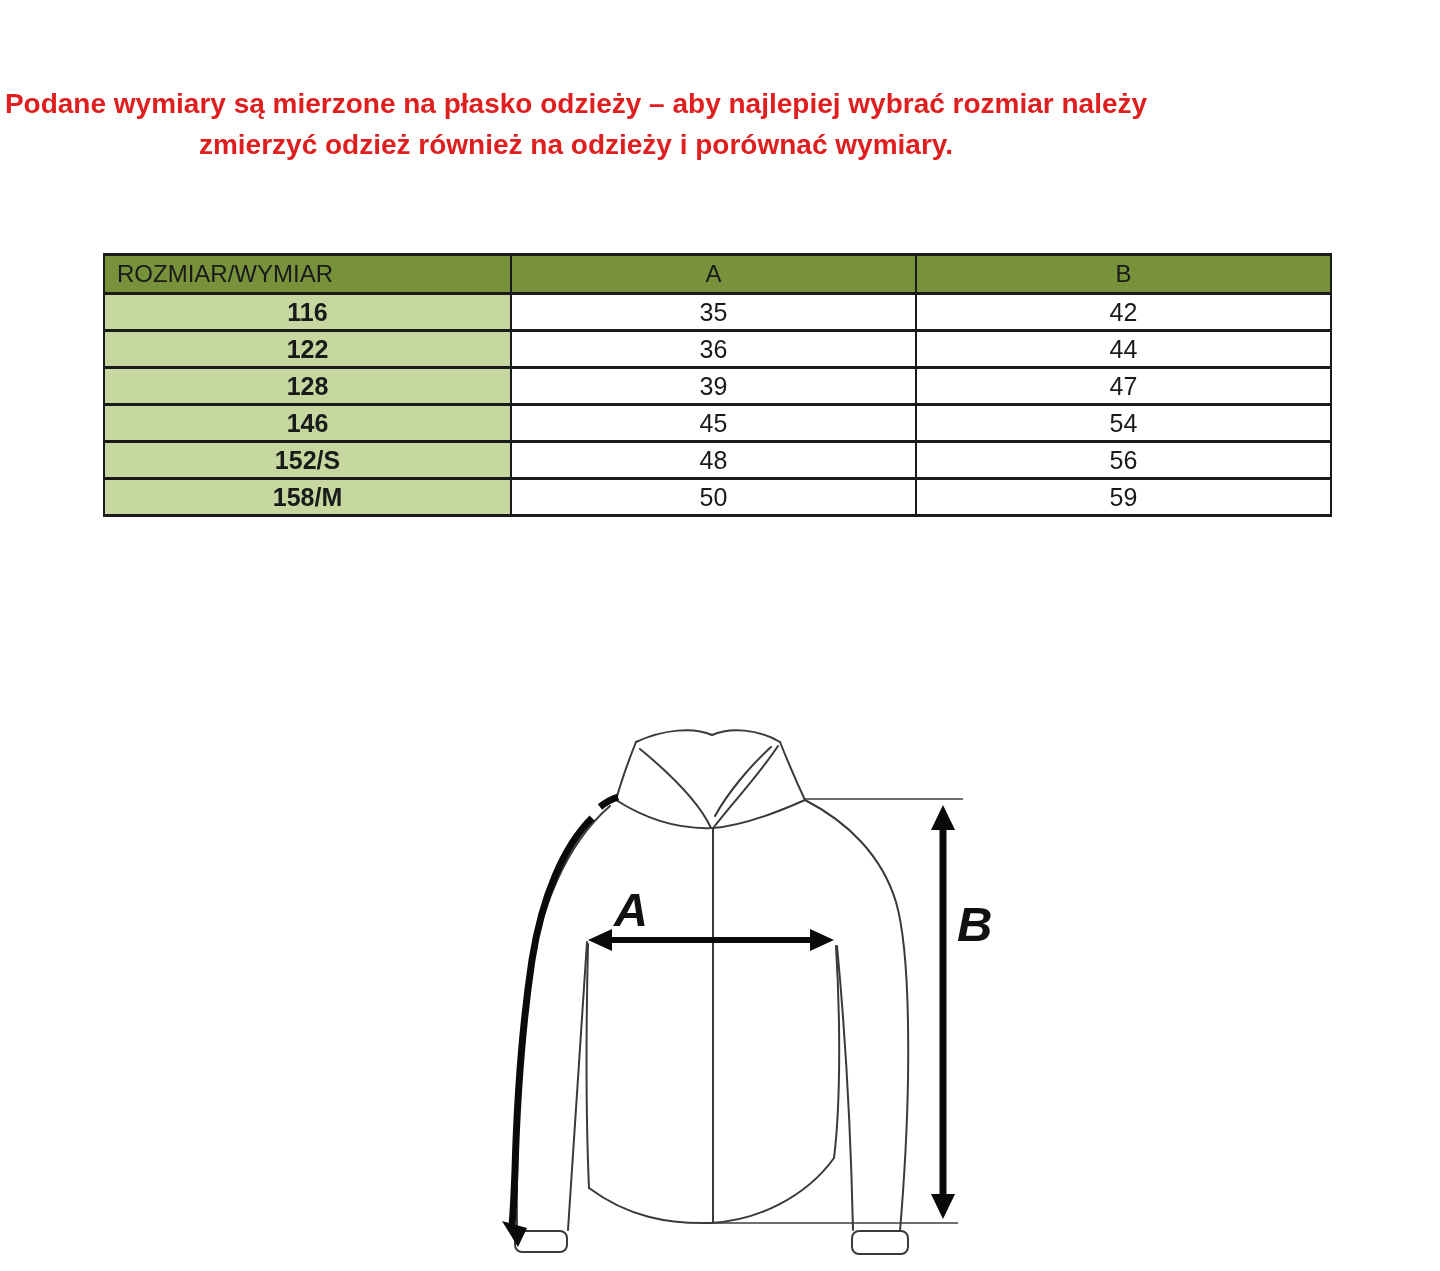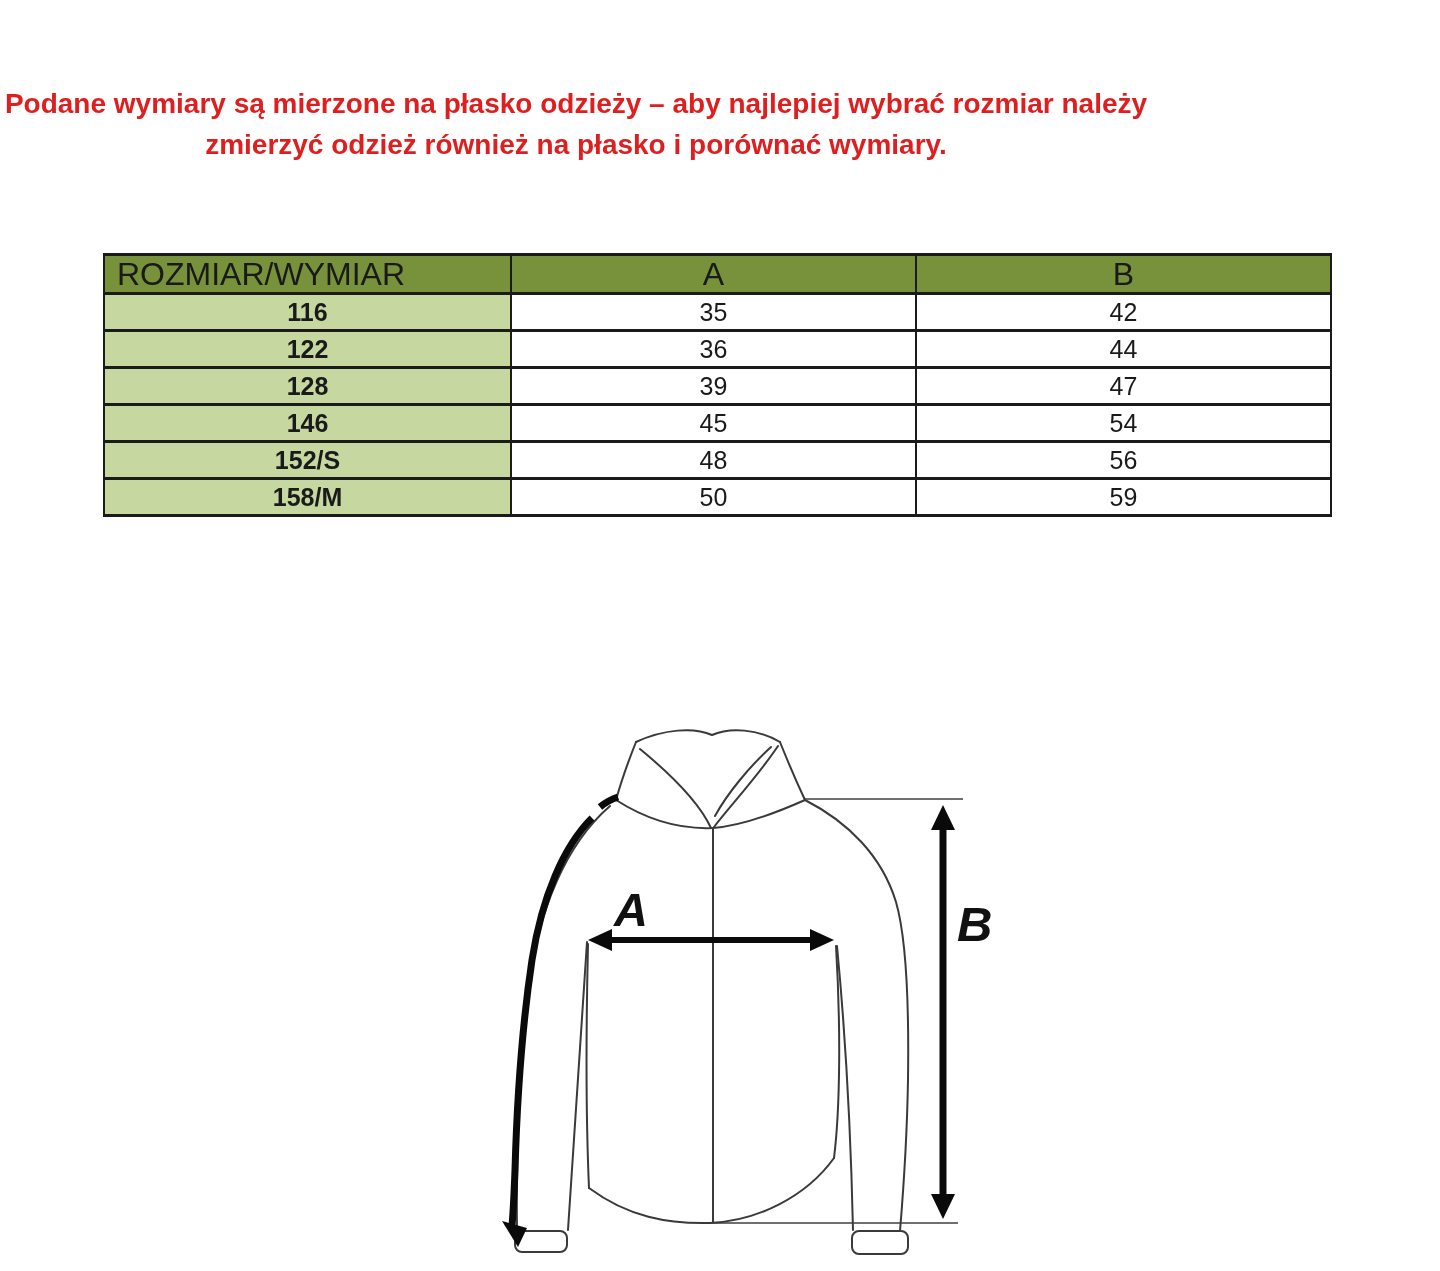--- a/index.html
+++ b/index.html
@@ -49,21 +49,21 @@
     border-bottom-width:3px;
     padding:0;
     height:37px;
     vertical-align:middle;
     text-align:center;
     line-height:1;
   }
   .size-table thead th{
     background:var(--header-green);
     font-weight:normal;
-    font-size:32px;
+    font-size:24px;
     height:39px;
   }
   .size-table thead th.first{
     text-align:left;
     padding-left:12px;
   }
   .size-table td.size{
     background:var(--row-green);
     font-weight:bold;
   }
@@ -89,21 +89,21 @@
     fill:#111111;
   }
 </style>
 </head>
 <body>
 
 <div class="page">
 
   <div class="notice">
     <div>Podane wymiary są mierzone na płasko odzieży – aby najlepiej wybrać rozmiar należy</div>
-    <div>zmierzyć odzież również na płasko i porównać wymiary.</div>
+    <div>zmierzyć odzież również na odzieży i porównać wymiary.</div>
   </div>
 
   <table class="size-table">
     <colgroup>
         <col class="c1">
         <col class="c2">
         <col class="c3">
       </colgroup>
     <thead>
       <tr>

